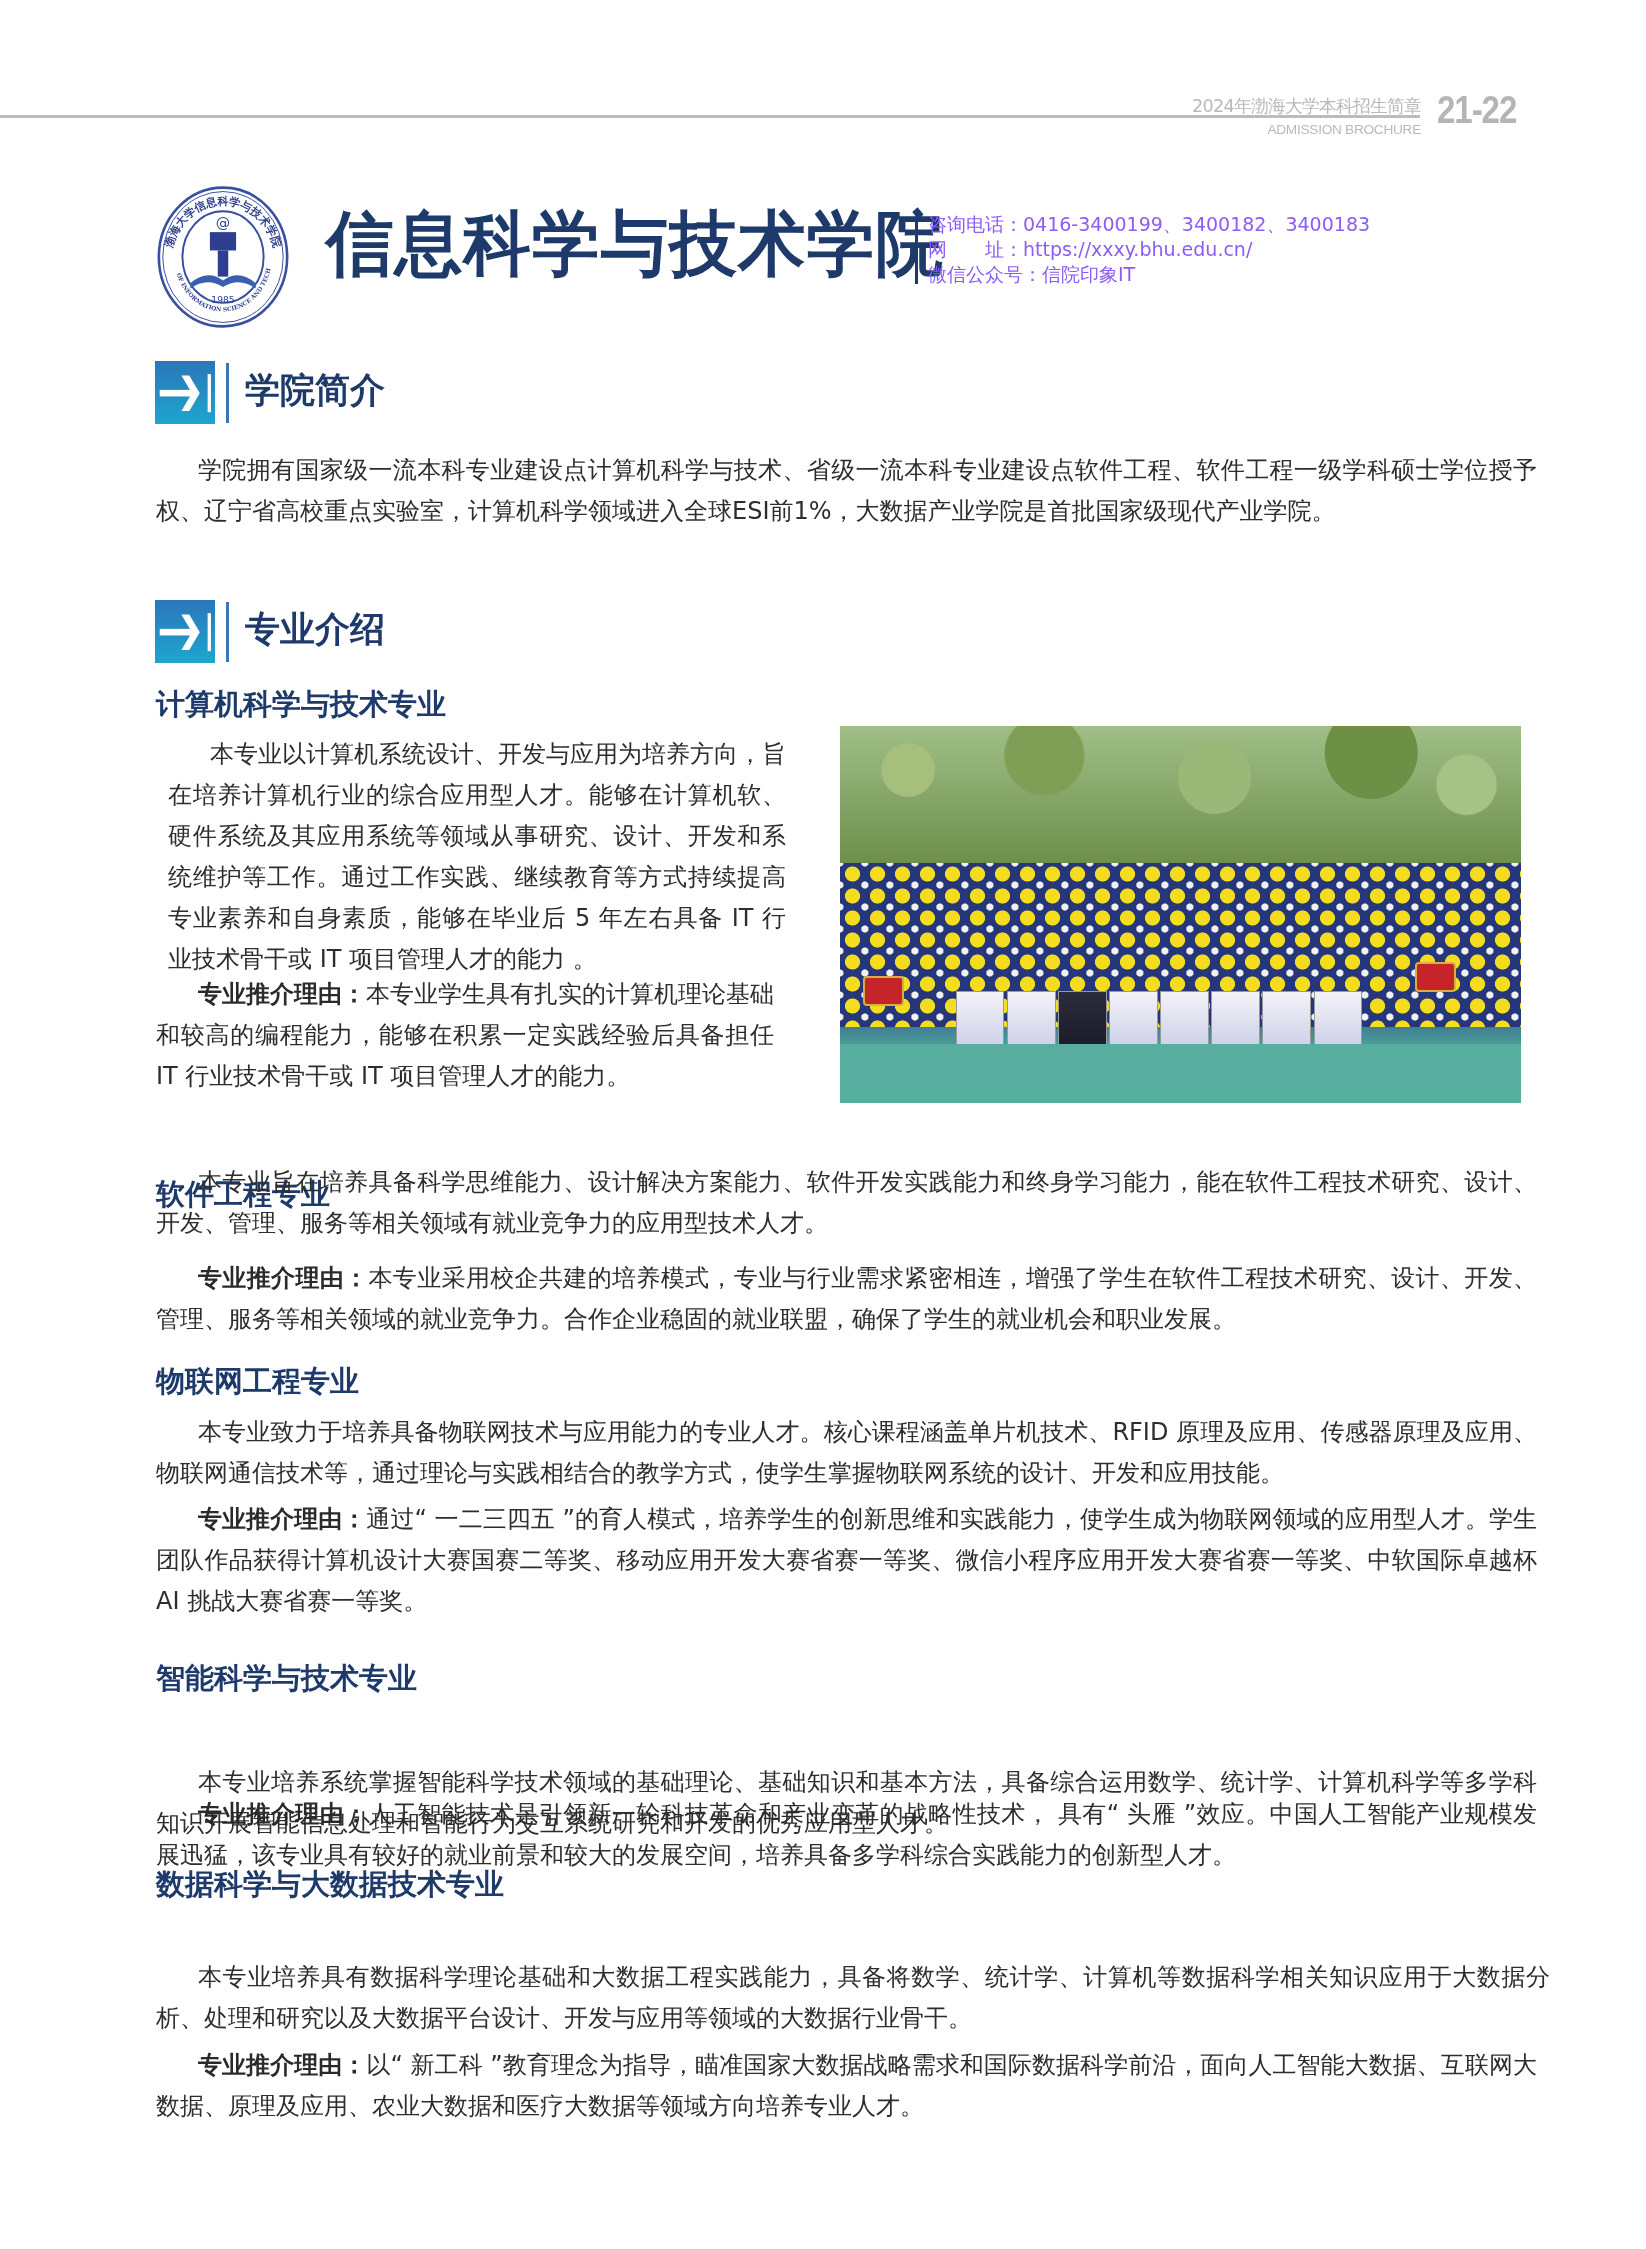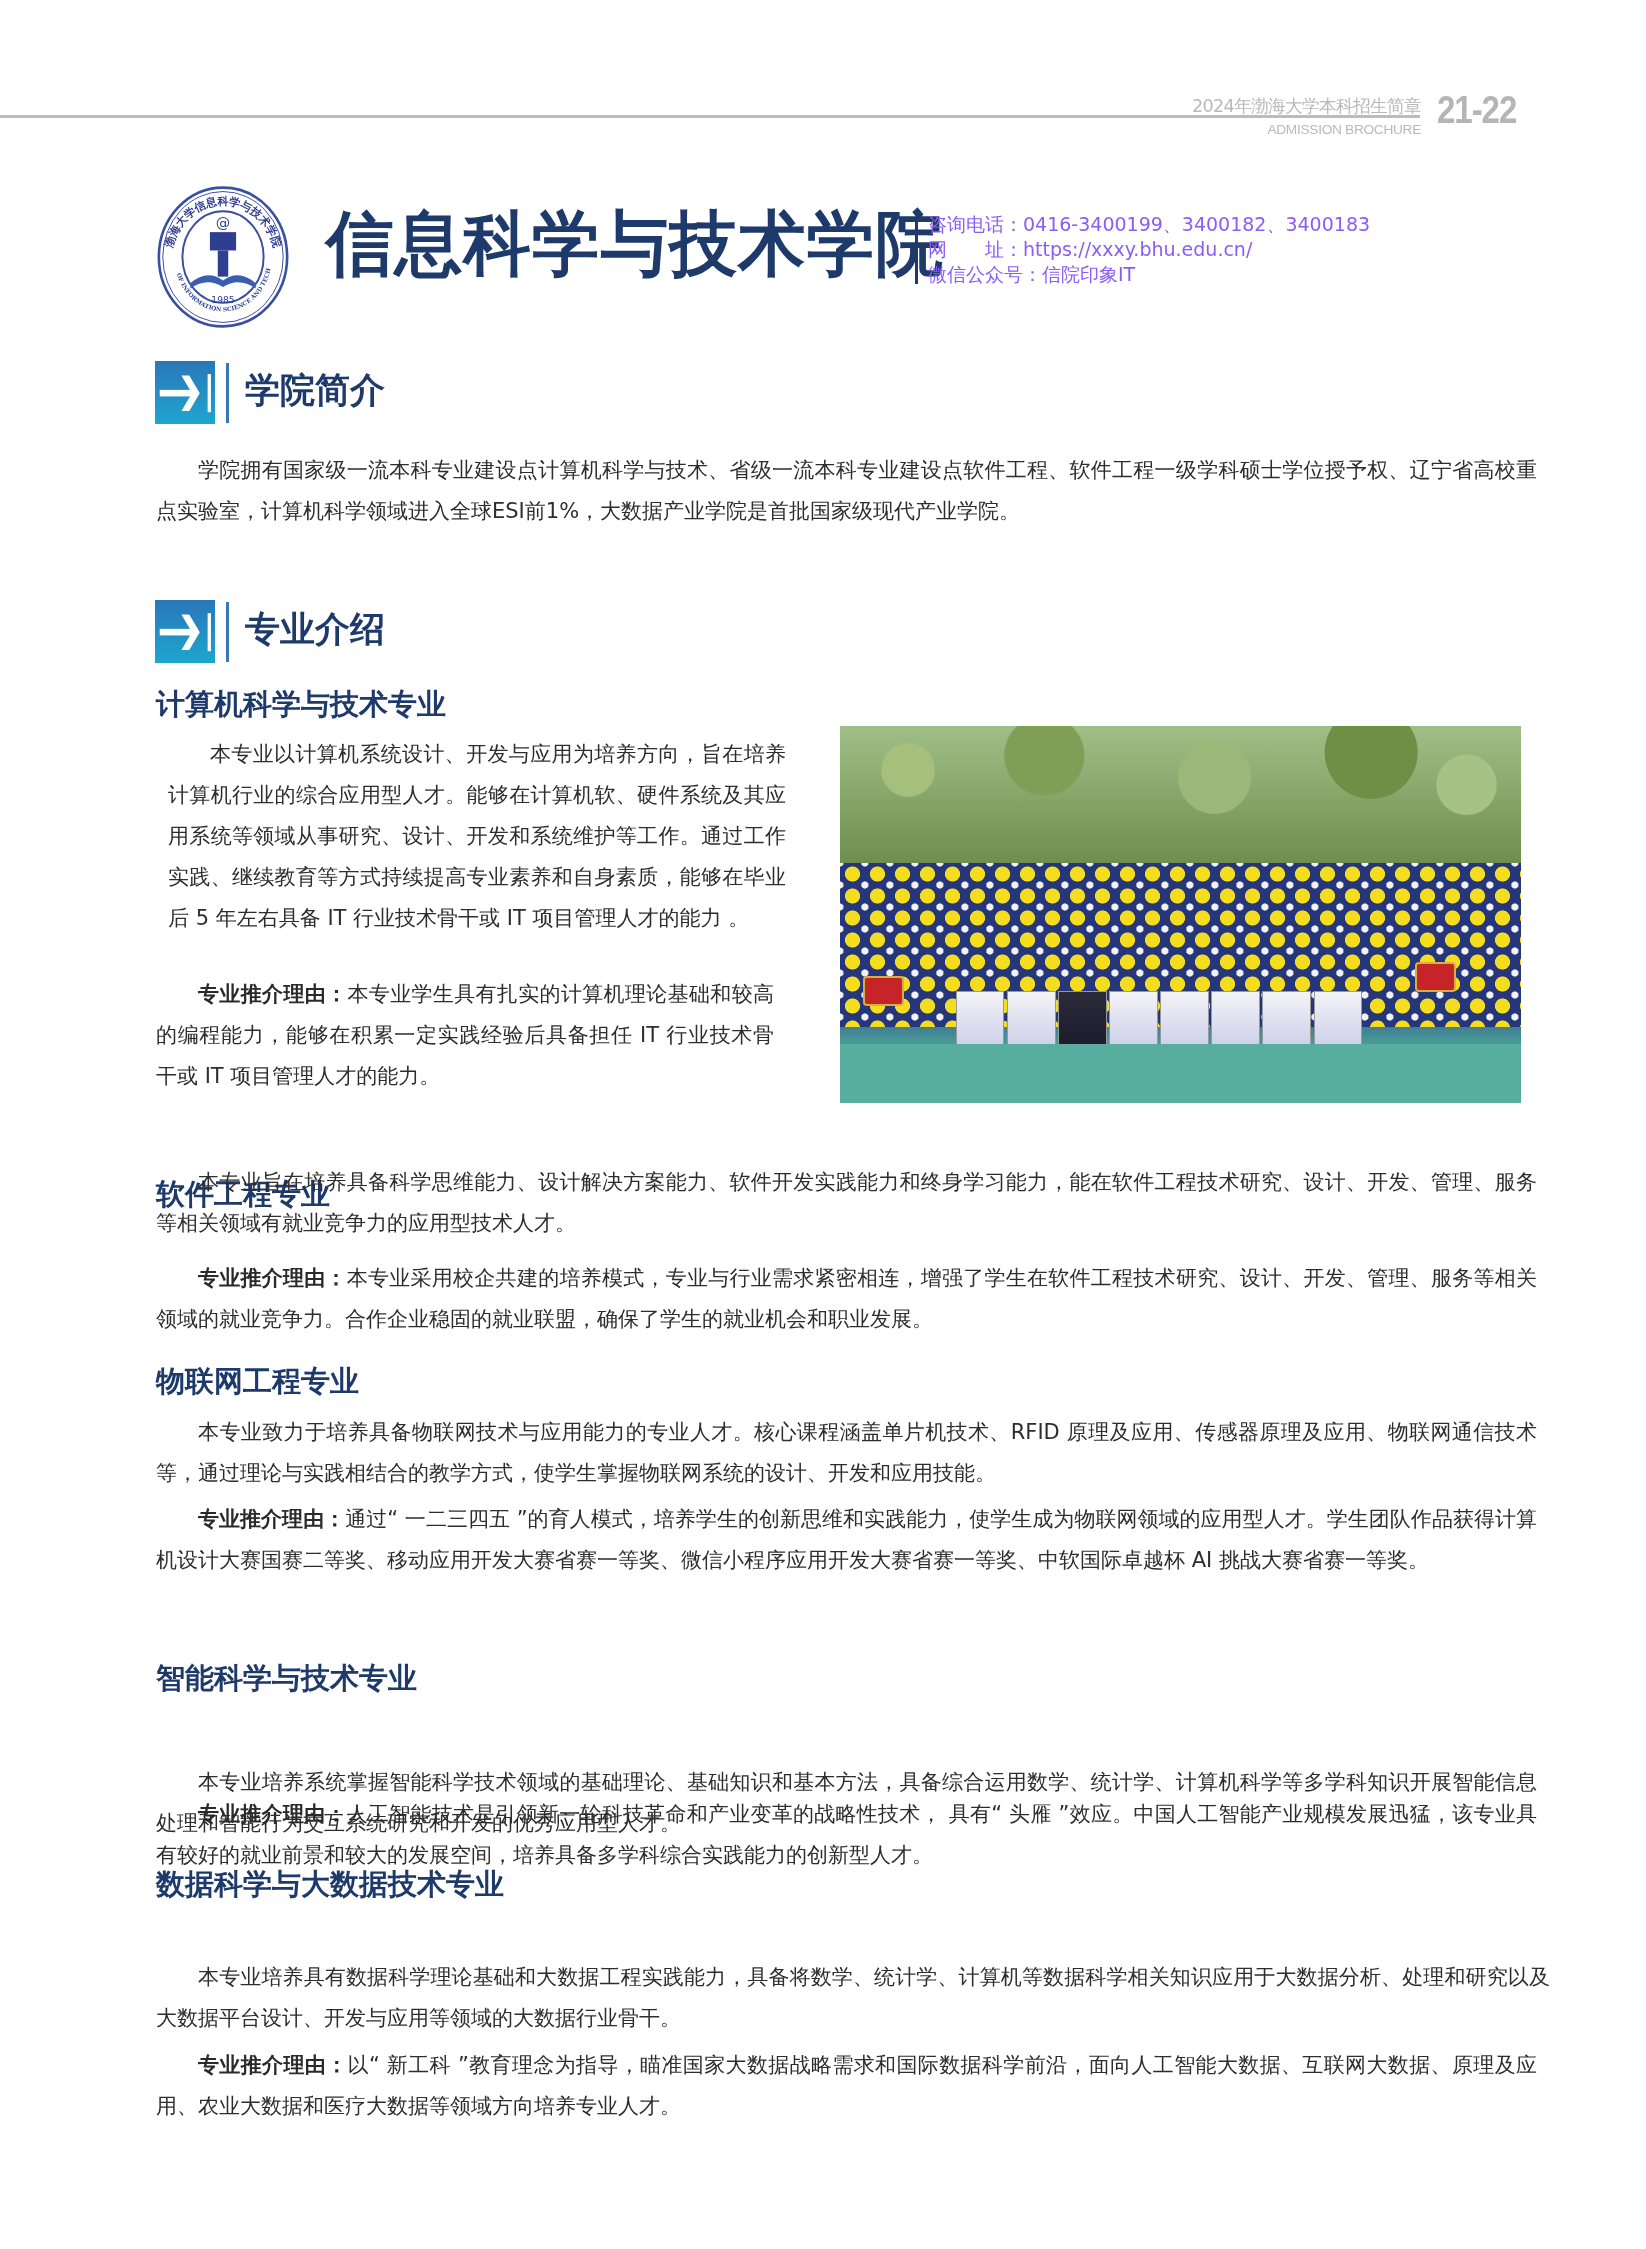--- a/index.html
+++ b/index.html
@@ -20,21 +20,21 @@
   .contact .row { display:block; }
 
   
   .sec-head { position:absolute; left:155px; height:63px; }
   .sec-icon { position:absolute; left:0; top:0; width:60px; height:63px;
               background:linear-gradient(180deg,#2a77b8 0%,#1ea6cf 100%); }
   .sec-vline { position:absolute; left:71px; top:2px; width:2.6px; height:60px; background:#3878b8; }
   .sec-title { position:absolute; left:90px; top:7.9px; font-size:35px; font-weight:bold; color:#1e3a6b; white-space:nowrap; line-height:1.2; }
 
   
-  .para { position:absolute; left:156px; font-size:21px; line-height:41px; color:#2d2d2d; text-indent:42px; text-align:justify; margin:0; }
+  .para { position:absolute; left:156px; font-size:24px; line-height:41px; color:#2d2d2d; text-indent:42px; text-align:justify; margin:0; }
   .lead { font-weight:bold; color:#2a2a2a; }
   .major-title { position:absolute; left:156px; font-size:29px; font-weight:bold; color:#1e3a6b; white-space:nowrap; line-height:1.2; }
 
   
   .photo { position:absolute; left:840px; top:726px; width:681px; height:377px; overflow:hidden;
            background:linear-gradient(180deg,#8aa870 0%,#5c7a3c 20%,#6f8e4a 38%,#2d3e7a 48%,#2b3f86 70%,#4ea69a 86%,#59b0a4 100%); }
   .photo .trees { position:absolute; left:0; top:0; width:100%; height:147px;
            background:radial-gradient(circle at 10% 30%,#a7bf7d 0 26px,transparent 27.5px),
                       radial-gradient(circle at 30% 20%,#7e9f55 0 39px,transparent 41px),
                       radial-gradient(circle at 55% 35%,#9bb878 0 36px,transparent 37px),

